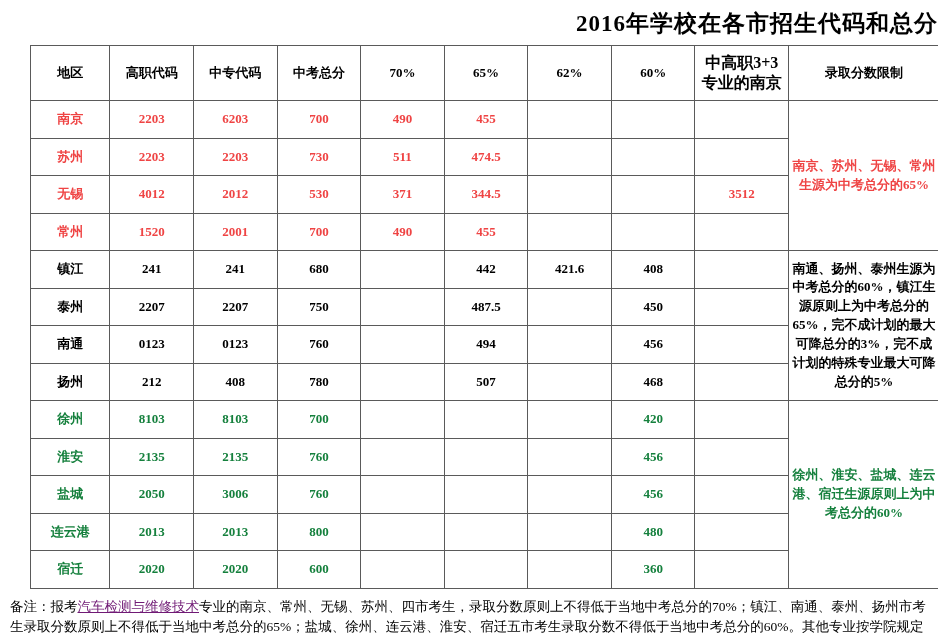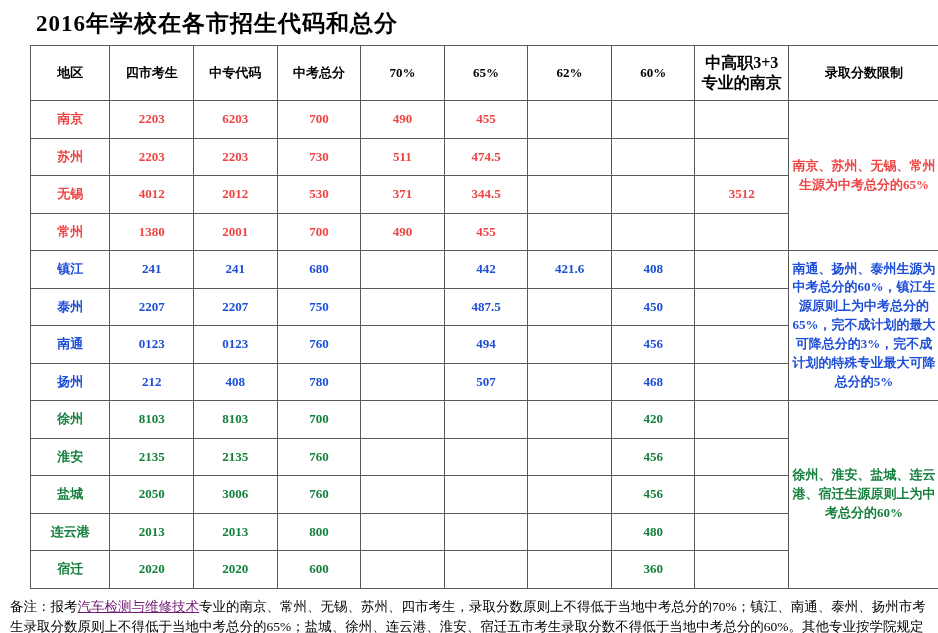--- a/index.html
+++ b/index.html
@@ -14,21 +14,21 @@
     color: #000;
     overflow: hidden;
   }
   .page {
     position: relative;
     width: 938px;
     height: 633px;
     box-sizing: border-box;
   }
   .title {
-    text-align: left;
+    text-align: right;
     font-size: 23px;
     font-weight: bold;
     letter-spacing: 1px;
     padding-top: 8px;
     padding-bottom: 6px;
     font-family: "Liberation Serif", serif;
     padding-left: 36px;
   }
   table.grid {
     border-collapse: collapse;
@@ -46,21 +46,21 @@
     font-family: "Liberation Serif", serif;
   }
   thead td {
     height: 48px;
     font-size: 13.5px;
   }
   tbody td {
     height: 30.5px;
   }
   .c-red   { color: #ef4444; }
-  .c-teal  { color: #1d4ed8; }
+  .c-teal  { color: #000000; }
   .c-green { color: #15803d; }
   .note-cell {
     text-align: left;
     font-size: 13px;
     line-height: 1.45;
     padding: 4px 6px;
     font-weight: bold;
   }
   .hdr-sub {
     font-size: 16px;
@@ -100,21 +100,21 @@
       <col class="w-pct">
       <col class="w-pct">
       <col class="w-pct">
       <col class="w-pct">
       <col class="w-mix">
       <col class="w-note">
     </colgroup>
     <thead>
       <tr>
         <td>地区</td>
-        <td>四市考生</td>
+        <td>高职代码</td>
         <td>中专代码</td>
         <td>中考总分</td>
         <td>70%</td>
         <td>65%</td>
         <td>62%</td>
         <td>60%</td>
         <td>
           <div class="hdr-sub">中高职3+3</div>
           <div class="hdr-sub">专业的南京</div>
         </td>
@@ -155,21 +155,21 @@
         <td class="c-red">530</td>
         <td class="c-red">371</td>
         <td class="c-red">344.5</td>
         <td class="c-red"></td>
         <td class="c-red"></td>
         <td class="c-red">3512</td>
       </tr>
 
       <tr>
         <td class="c-red">常州</td>
-        <td class="c-red">1380</td>
+        <td class="c-red">1520</td>
         <td class="c-red">2001</td>
         <td class="c-red">700</td>
         <td class="c-red">490</td>
         <td class="c-red">455</td>
         <td class="c-red"></td>
         <td class="c-red"></td>
         <td class="c-red"></td>
       </tr>
 
       <tr>

